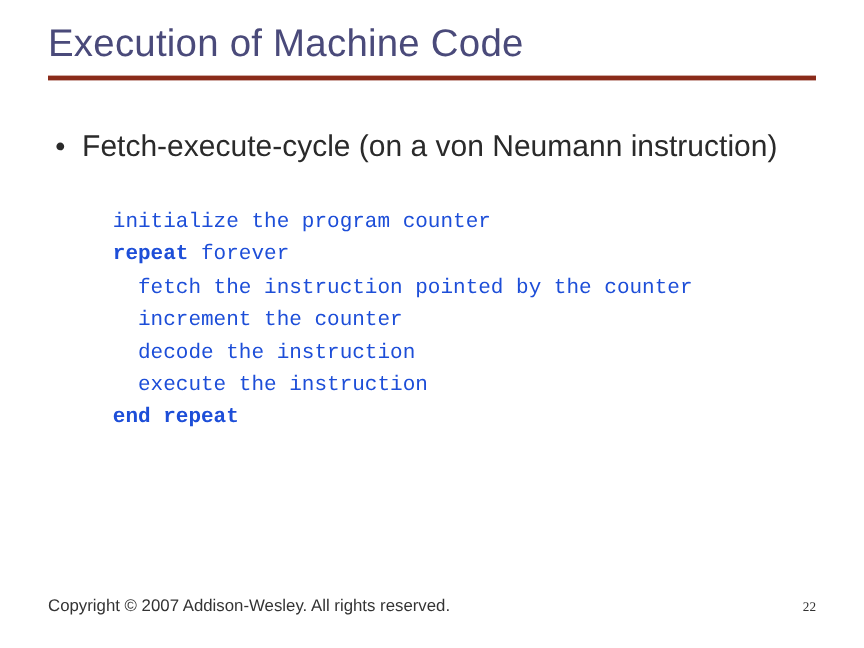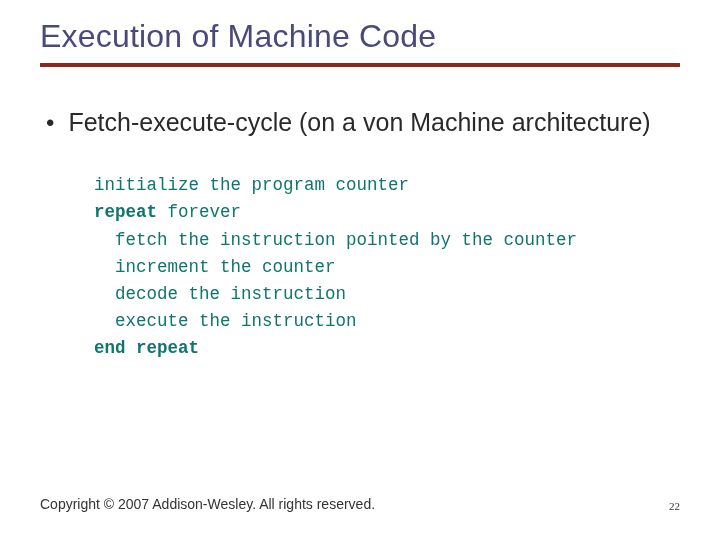--- a/index.html
+++ b/index.html
@@ -45,21 +45,21 @@
   }
   .bullet-text {
     font-size: 25px;
     color: #2a2a2a;
     line-height: 1.25;
   }
   .code-block {
     margin: 34px 0 0 54px;
     font-family: "Courier New", Courier, monospace;
     font-size: 17.5px;
-    color: #0f766e;
+    color: #1d4ed8;
     line-height: 1.55;
     white-space: pre;
   }
   .code-block .kw {
     font-weight: bold;
   }
   .footer {
     position: absolute;
     left: 40px;
     bottom: 28px;
@@ -80,21 +80,21 @@
 <body>
 
 <div class="slide">
 
   <h1 class="title">Execution of Machine Code</h1>
 
   <div class="rule"></div>
 
   <div class="bullet-row">
     <span class="bullet">•</span>
-    <span class="bullet-text">Fetch-execute-cycle (on a von Machine architecture)</span>
+    <span class="bullet-text">Fetch-execute-cycle (on a von Neumann instruction)</span>
   </div>
 
   <div class="code-block"><span>initialize the program counter</span>
 <span class="kw">repeat</span><span> forever</span>
 <span>  fetch the instruction pointed by the counter</span>
 <span>  increment the counter</span>
 <span>  decode the instruction</span>
 <span>  execute the instruction</span>
 <span class="kw">end repeat</span></div>
 

